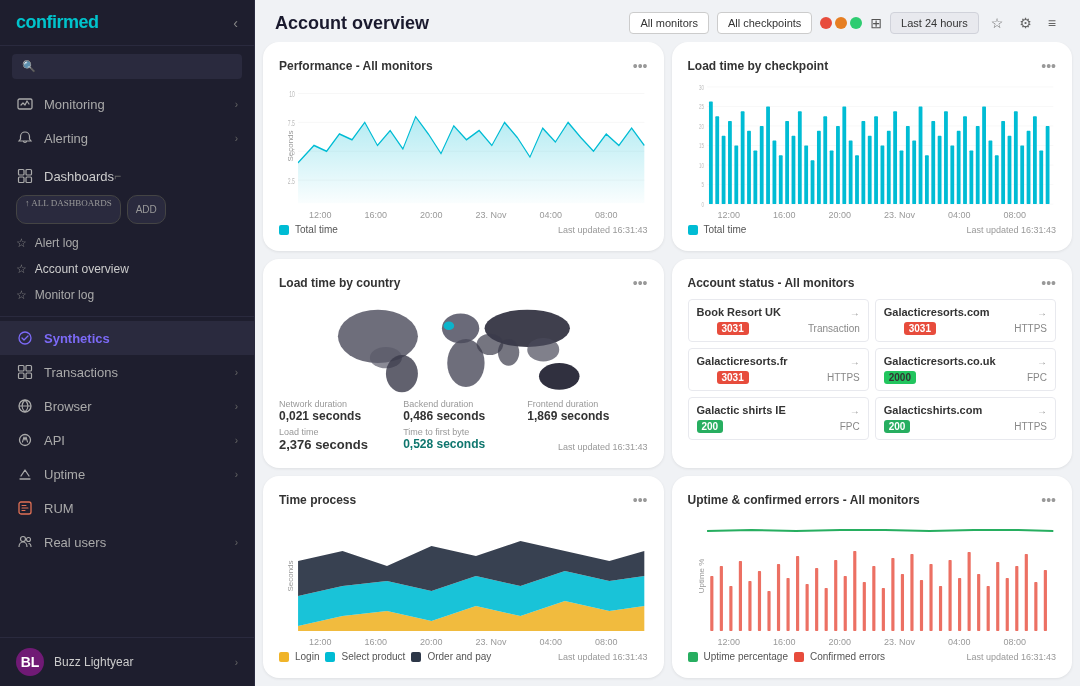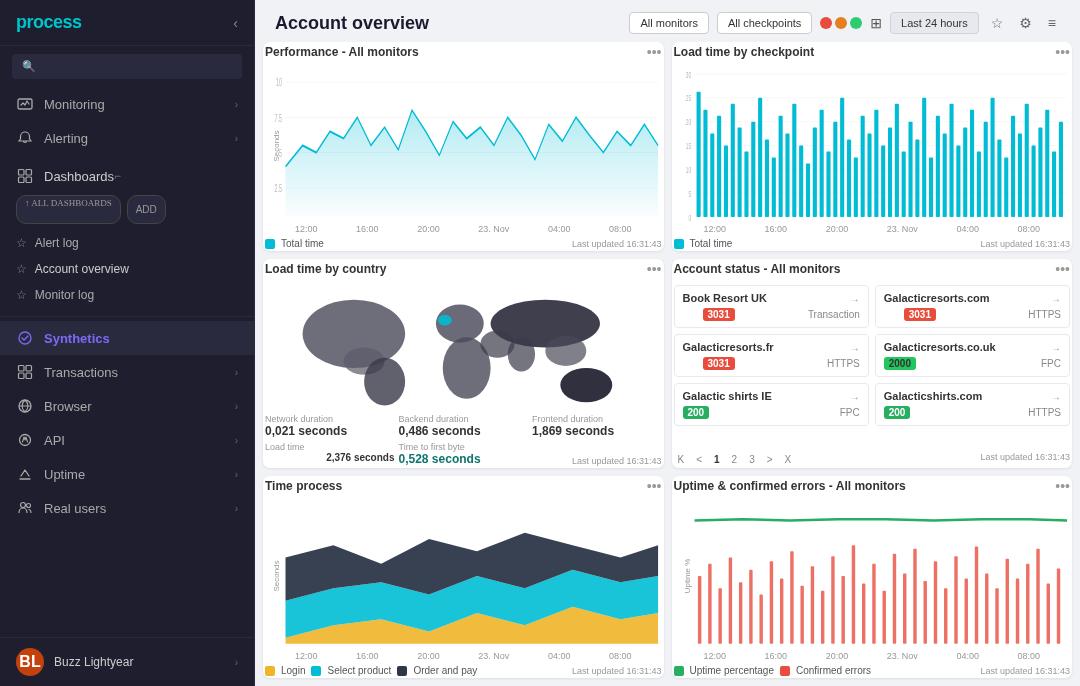--- a/index.html
+++ b/index.html
@@ -20,21 +20,21 @@
     .nav-chevron { font-size: 10px; color: #666; }
     .dashboards-section { padding: 4px 0; }
     .dashboards-header { display: flex; align-items: center; padding: 8px 16px; color: #ccc; font-size: 13px; }
     .badge-all { background: #2a2a3e; color: #999; border-radius: 10px; padding: 2px 8px; font-size: 10px; border: 1px solid #444; font-family: Liberation Serif, serif; }
     .badge-add { background: #2a2a3e; color: #999; border-radius: 10px; padding: 8px 8px; font-size: 10px; border: 1px solid #444; }
     .dashboard-links { padding: 0 16px; }
     .dashboard-link { display: flex; align-items: center; gap: 8px; padding: 6px 0; color: #aaa; font-size: 12px; cursor: pointer; }
     .star-icon { color: #888; font-size: 12px; }
     .sidebar-divider { height: 1px; background: #2a2a3e; margin: 4px 0; }
     .sidebar-footer { padding: 10px 16px; border-top: 1px solid #2a2a3e; display: flex; align-items: center; gap: 10px; cursor: pointer; }
-    .avatar-circle { width: 28px; height: 28px; border-radius: 50%; background: #c2410c; display: flex; align-items: center; justify-content: center; color: white; font-size: 16px; font-weight: 700; }
+    .avatar-circle { width: 28px; height: 28px; border-radius: 50%; background: #701a75; display: flex; align-items: center; justify-content: center; color: white; font-size: 14px; font-weight: 700; }
     .footer-name { color: #ccc; font-size: 12px; }
     .footer-chevron { margin-left: auto; color: #666; font-size: 10px; }
 
     
     .main { flex: 1; background: #f0f2f5; display: flex; flex-direction: column; overflow: hidden; }
     .main-header { background: #f0f2f5; padding: 12px 20px 8px; display: flex; align-items: center; justify-content: space-between; }
     .page-title { font-size: 18px; font-weight: 600; color: #1a1a2e; }
     .header-controls { display: flex; align-items: center; gap: 8px; }
     .ctrl-btn { background: #e8e9ee; border: 1px solid #d0d2da; border-radius: 4px; padding: 4px 10px; font-size: 11px; color: #333; cursor: pointer; }
     .ctrl-btn.active { background: #fff; border-color: #ccc; }
@@ -42,21 +42,21 @@
     .dot { width: 12px; height: 12px; border-radius: 50%; }
     .dot-red { background: #e74c3c; }
     .dot-orange { background: #e67e22; }
     .dot-green { background: #2ecc71; }
     .grid-icon { color: #555; cursor: pointer; font-size: 14px; }
     .time-btn { background: #e8e9ee; border: 1px solid #d0d2da; border-radius: 4px; padding: 4px 10px; font-size: 11px; color: #333; cursor: pointer; }
     .icon-btn { background: none; border: none; color: #666; cursor: pointer; font-size: 14px; padding: 2px 4px; }
 
     
     .dashboard-grid { flex: 1; display: grid; grid-template-columns: 1fr 1fr; grid-template-rows: 1fr 1fr; gap: 0; overflow: hidden; padding: 0 8px 8px; gap: 8px; }
-    .widget { background: #fff; border-radius: 7px; padding: 2px; display: flex; flex-direction: column; overflow: hidden; box-shadow: 0 1px 3px rgba(0,0,0,0.08); }
+    .widget { background: #fff; border-radius: 16px; padding: 16px; display: flex; flex-direction: column; overflow: hidden; box-shadow: 0 1px 3px rgba(0,0,0,0.08); }
     .widget-header { display: flex; align-items: center; justify-content: space-between; margin-bottom: 8px; }
     .widget-title { font-size: 12px; font-weight: 600; color: #333; }
     .widget-menu { color: #999; cursor: pointer; font-size: 14px; }
     .widget-body { flex: 1; position: relative; overflow: hidden; }
     .chart-footer { display: flex; align-items: center; justify-content: space-between; margin-top: 4px; }
     .chart-legend { display: flex; align-items: center; gap: 6px; font-size: 10px; color: #555; }
     .legend-dot { width: 10px; height: 10px; border-radius: 2px; }
     .legend-dot-teal { background: #00bcd4; }
     .legend-dot-dark { background: #2d3748; }
     .chart-updated { font-size: 9px; color: #999; }
@@ -82,21 +82,21 @@
     .synthetics-icon { color: #7c6af7; }
 
     
     .rum-icon { color: #e17055; }
   </style>
 </head>
 <body>
 
 <div class="sidebar">
   <div class="sidebar-header">
-    <span class="logo-text">process</span>
+    <span class="logo-text">confirmed</span>
     <span class="collapse-btn">‹</span>
   </div>
   <div class="sidebar-search">
     🔍
   </div>
   <div class="sidebar-nav">
 
     <div class="nav-item">
       <div class="nav-item-left">
         <div class="nav-icon">
@@ -218,20 +218,31 @@
           <svg width="16" height="16" viewBox="0 0 16 16" fill="none">
               <path d="M4 10 L8 4 L12 10" stroke="#aaa" stroke-width="1.3" fill="none" stroke-linecap="round" stroke-linejoin="round"></path>
               <path d="M3 13 L13 13" stroke="#aaa" stroke-width="1.3" stroke-linecap="round"></path>
             </svg>
         </div>
         <span>Uptime</span>
       </div>
       <span class="nav-chevron">›</span>
     </div>
 
+    <div class="nav-item">
+      <div class="nav-item-left">
+        <div class="nav-icon rum-icon">
+          <svg width="16" height="16" viewBox="0 0 16 16" fill="none">
+              <rect x="2" y="2" width="12" height="12" rx="2" stroke="#e17055" stroke-width="1.3"></rect>
+              <path d="M5 8 H11 M5 5.5 H9 M5 10.5 H8" stroke="#e17055" stroke-width="1.1" stroke-linecap="round"></path>
+            </svg>
+        </div>
+        <span>RUM</span>
+      </div>
+    </div>
 
     <div class="nav-item">
       <div class="nav-item-left">
         <div class="nav-icon">
           <svg width="16" height="16" viewBox="0 0 16 16" fill="none">
               <circle cx="6" cy="5" r="2.5" stroke="#aaa" stroke-width="1.2"></circle>
               <path d="M2 13 C2 10.2 3.8 8 6 8 C8.2 8 10 10.2 10 13" stroke="#aaa" stroke-width="1.2" fill="none"></path>
               <circle cx="11.5" cy="5.5" r="2" stroke="#aaa" stroke-width="1.1"></circle>
               <path d="M11.5 9.5 C13 9.5 14 11 14 13" stroke="#aaa" stroke-width="1.1" fill="none"></path>
             </svg>
@@ -464,21 +475,21 @@
             <div>
               <div style="font-size:9px;color:#999;">Backend duration</div>
               <div style="font-size:12px;font-weight:700;color:#333;">0,486 seconds</div>
             </div>
             <div>
               <div style="font-size:9px;color:#999;">Frontend duration</div>
               <div style="font-size:12px;font-weight:700;color:#333;">1,869 seconds</div>
             </div>
             <div>
               <div style="font-size:9px;color:#999;">Load time</div>
-              <div style="font-size:10px;font-weight:700;color:#333;text-align:right;">2,376 seconds</div>
+              <div style="font-size:13px;font-weight:700;color:#333;">2,376 seconds</div>
             </div>
             <div>
               <div style="font-size:9px;color:#999;">Time to first byte</div>
               <div style="font-size:12px;font-weight:700;color:#0f766e;">0,528 seconds</div>
             </div>
             <div style="display:flex;align-items:flex-end;justify-content:flex-end;">
               <span style="font-size:9px;color:#999;">Last updated 16:31:43</span>
             </div>
           </div>
         </div>

